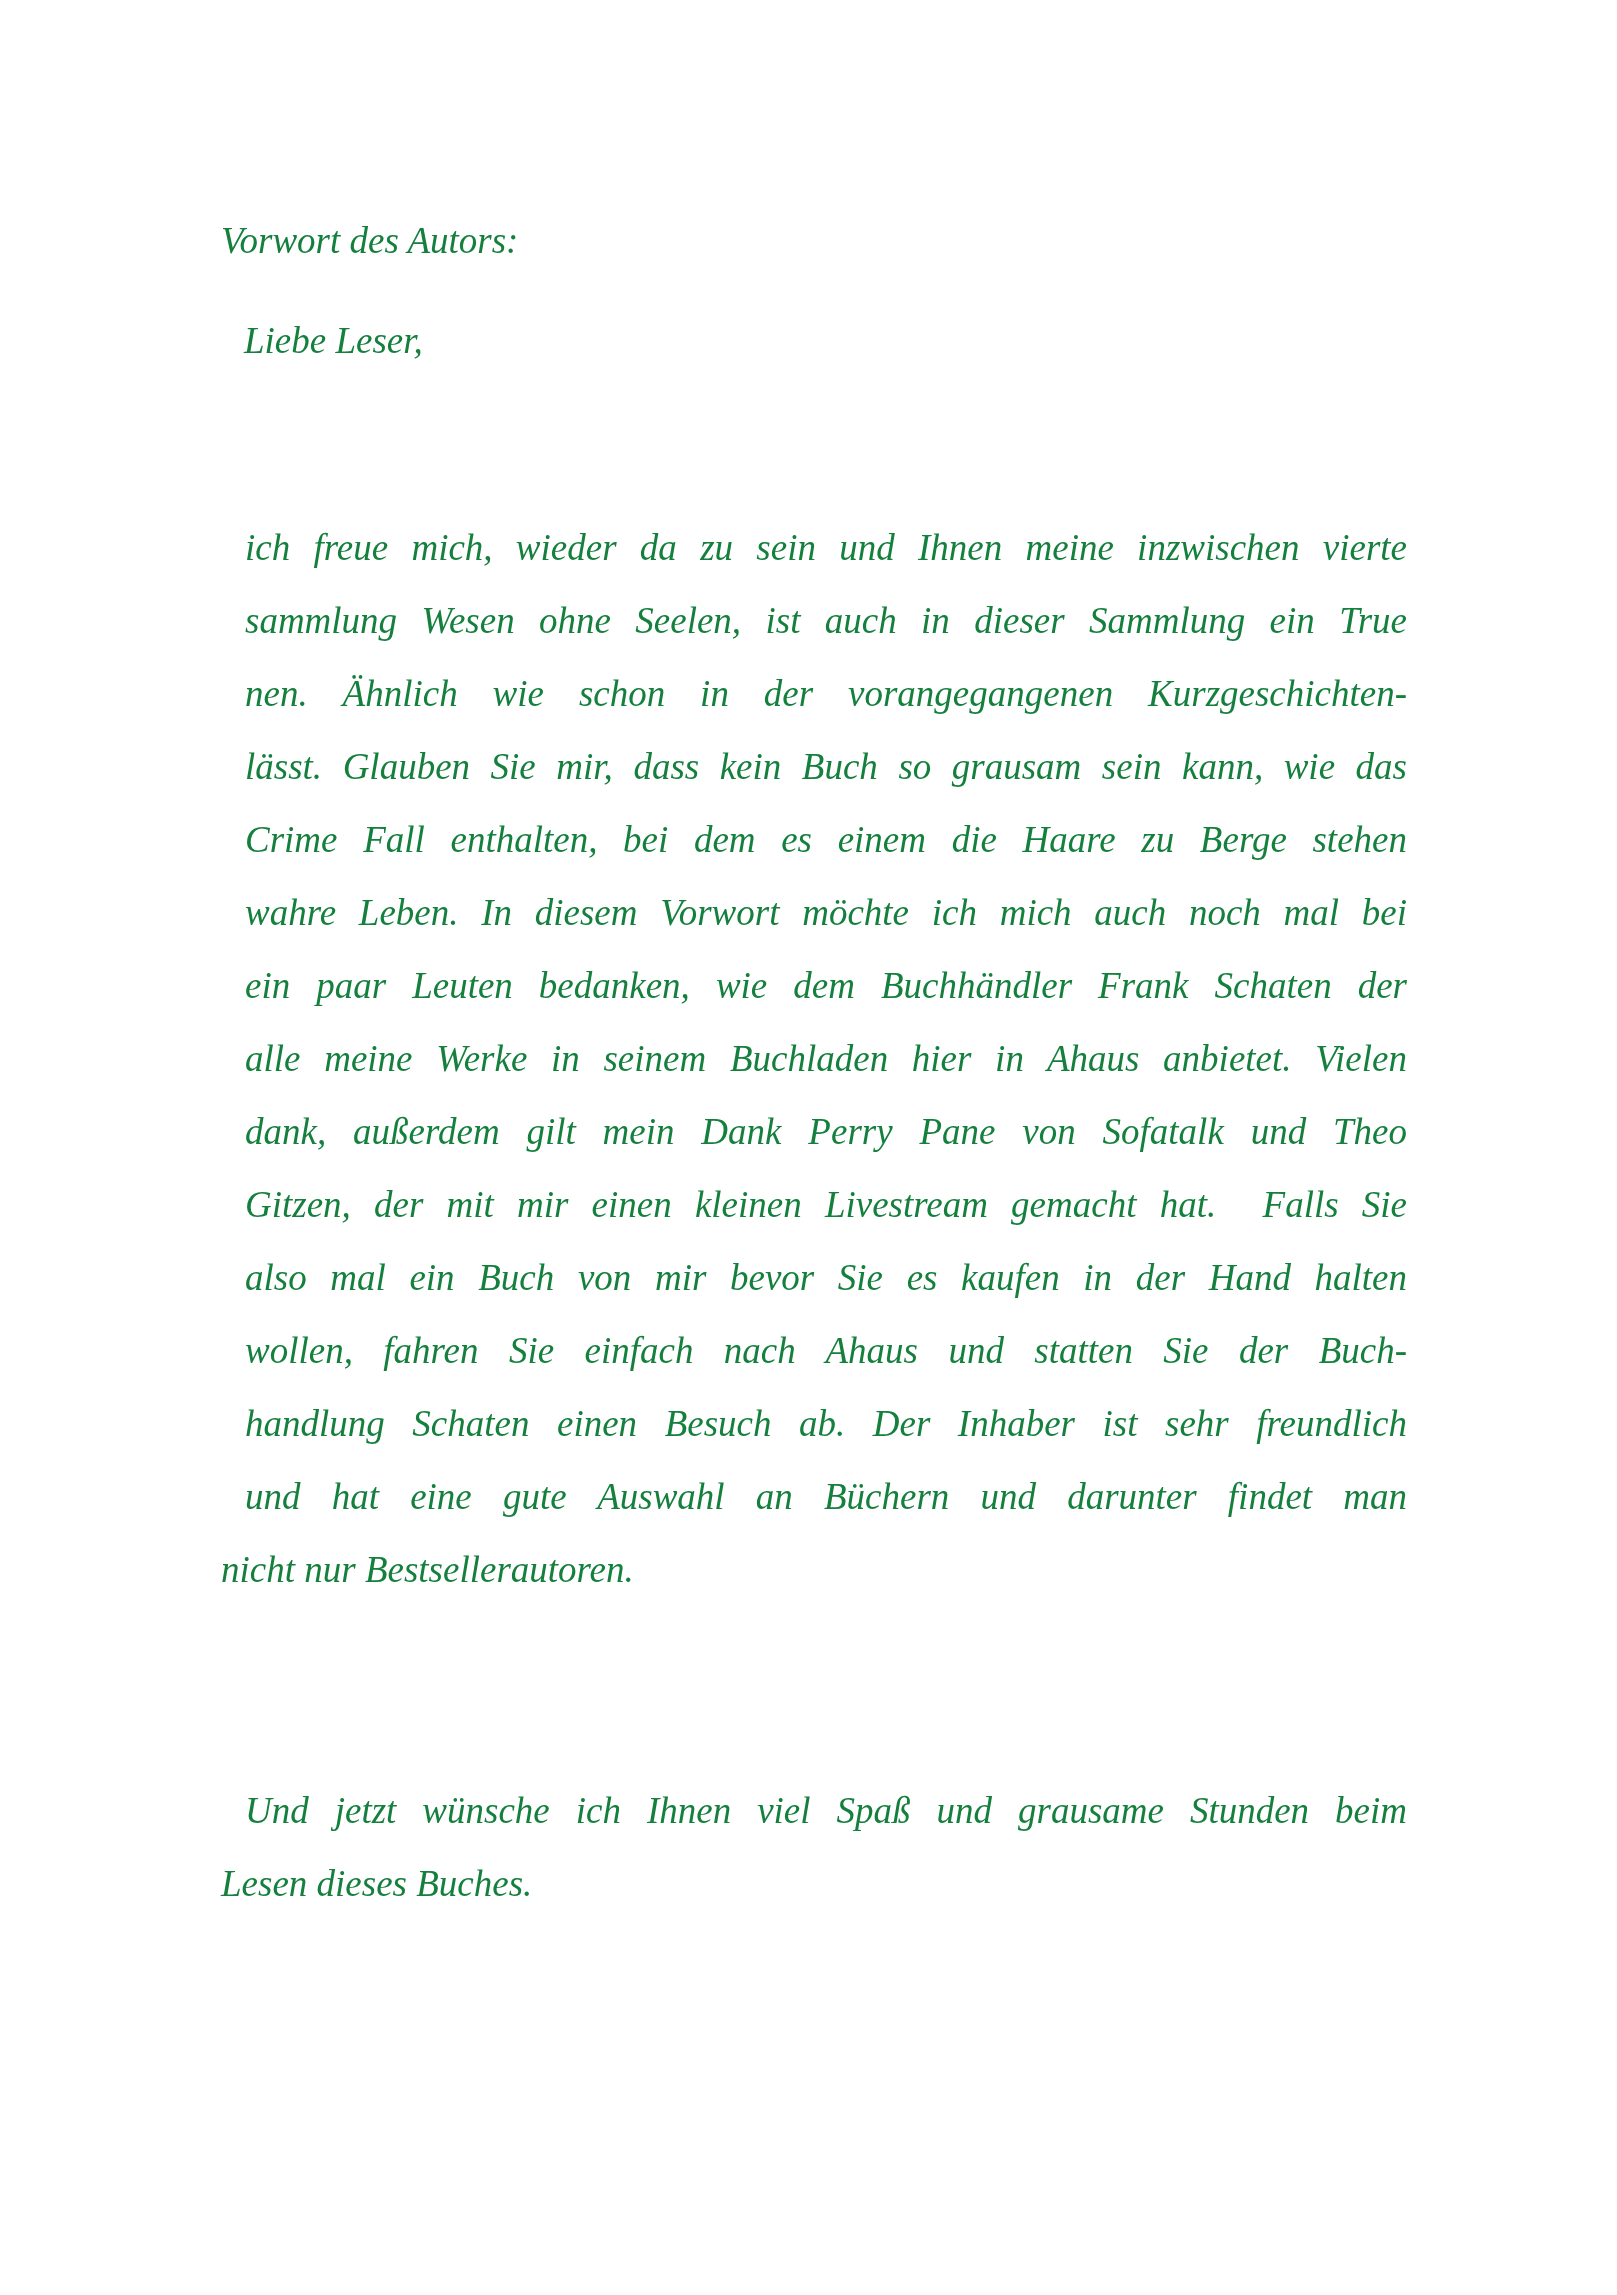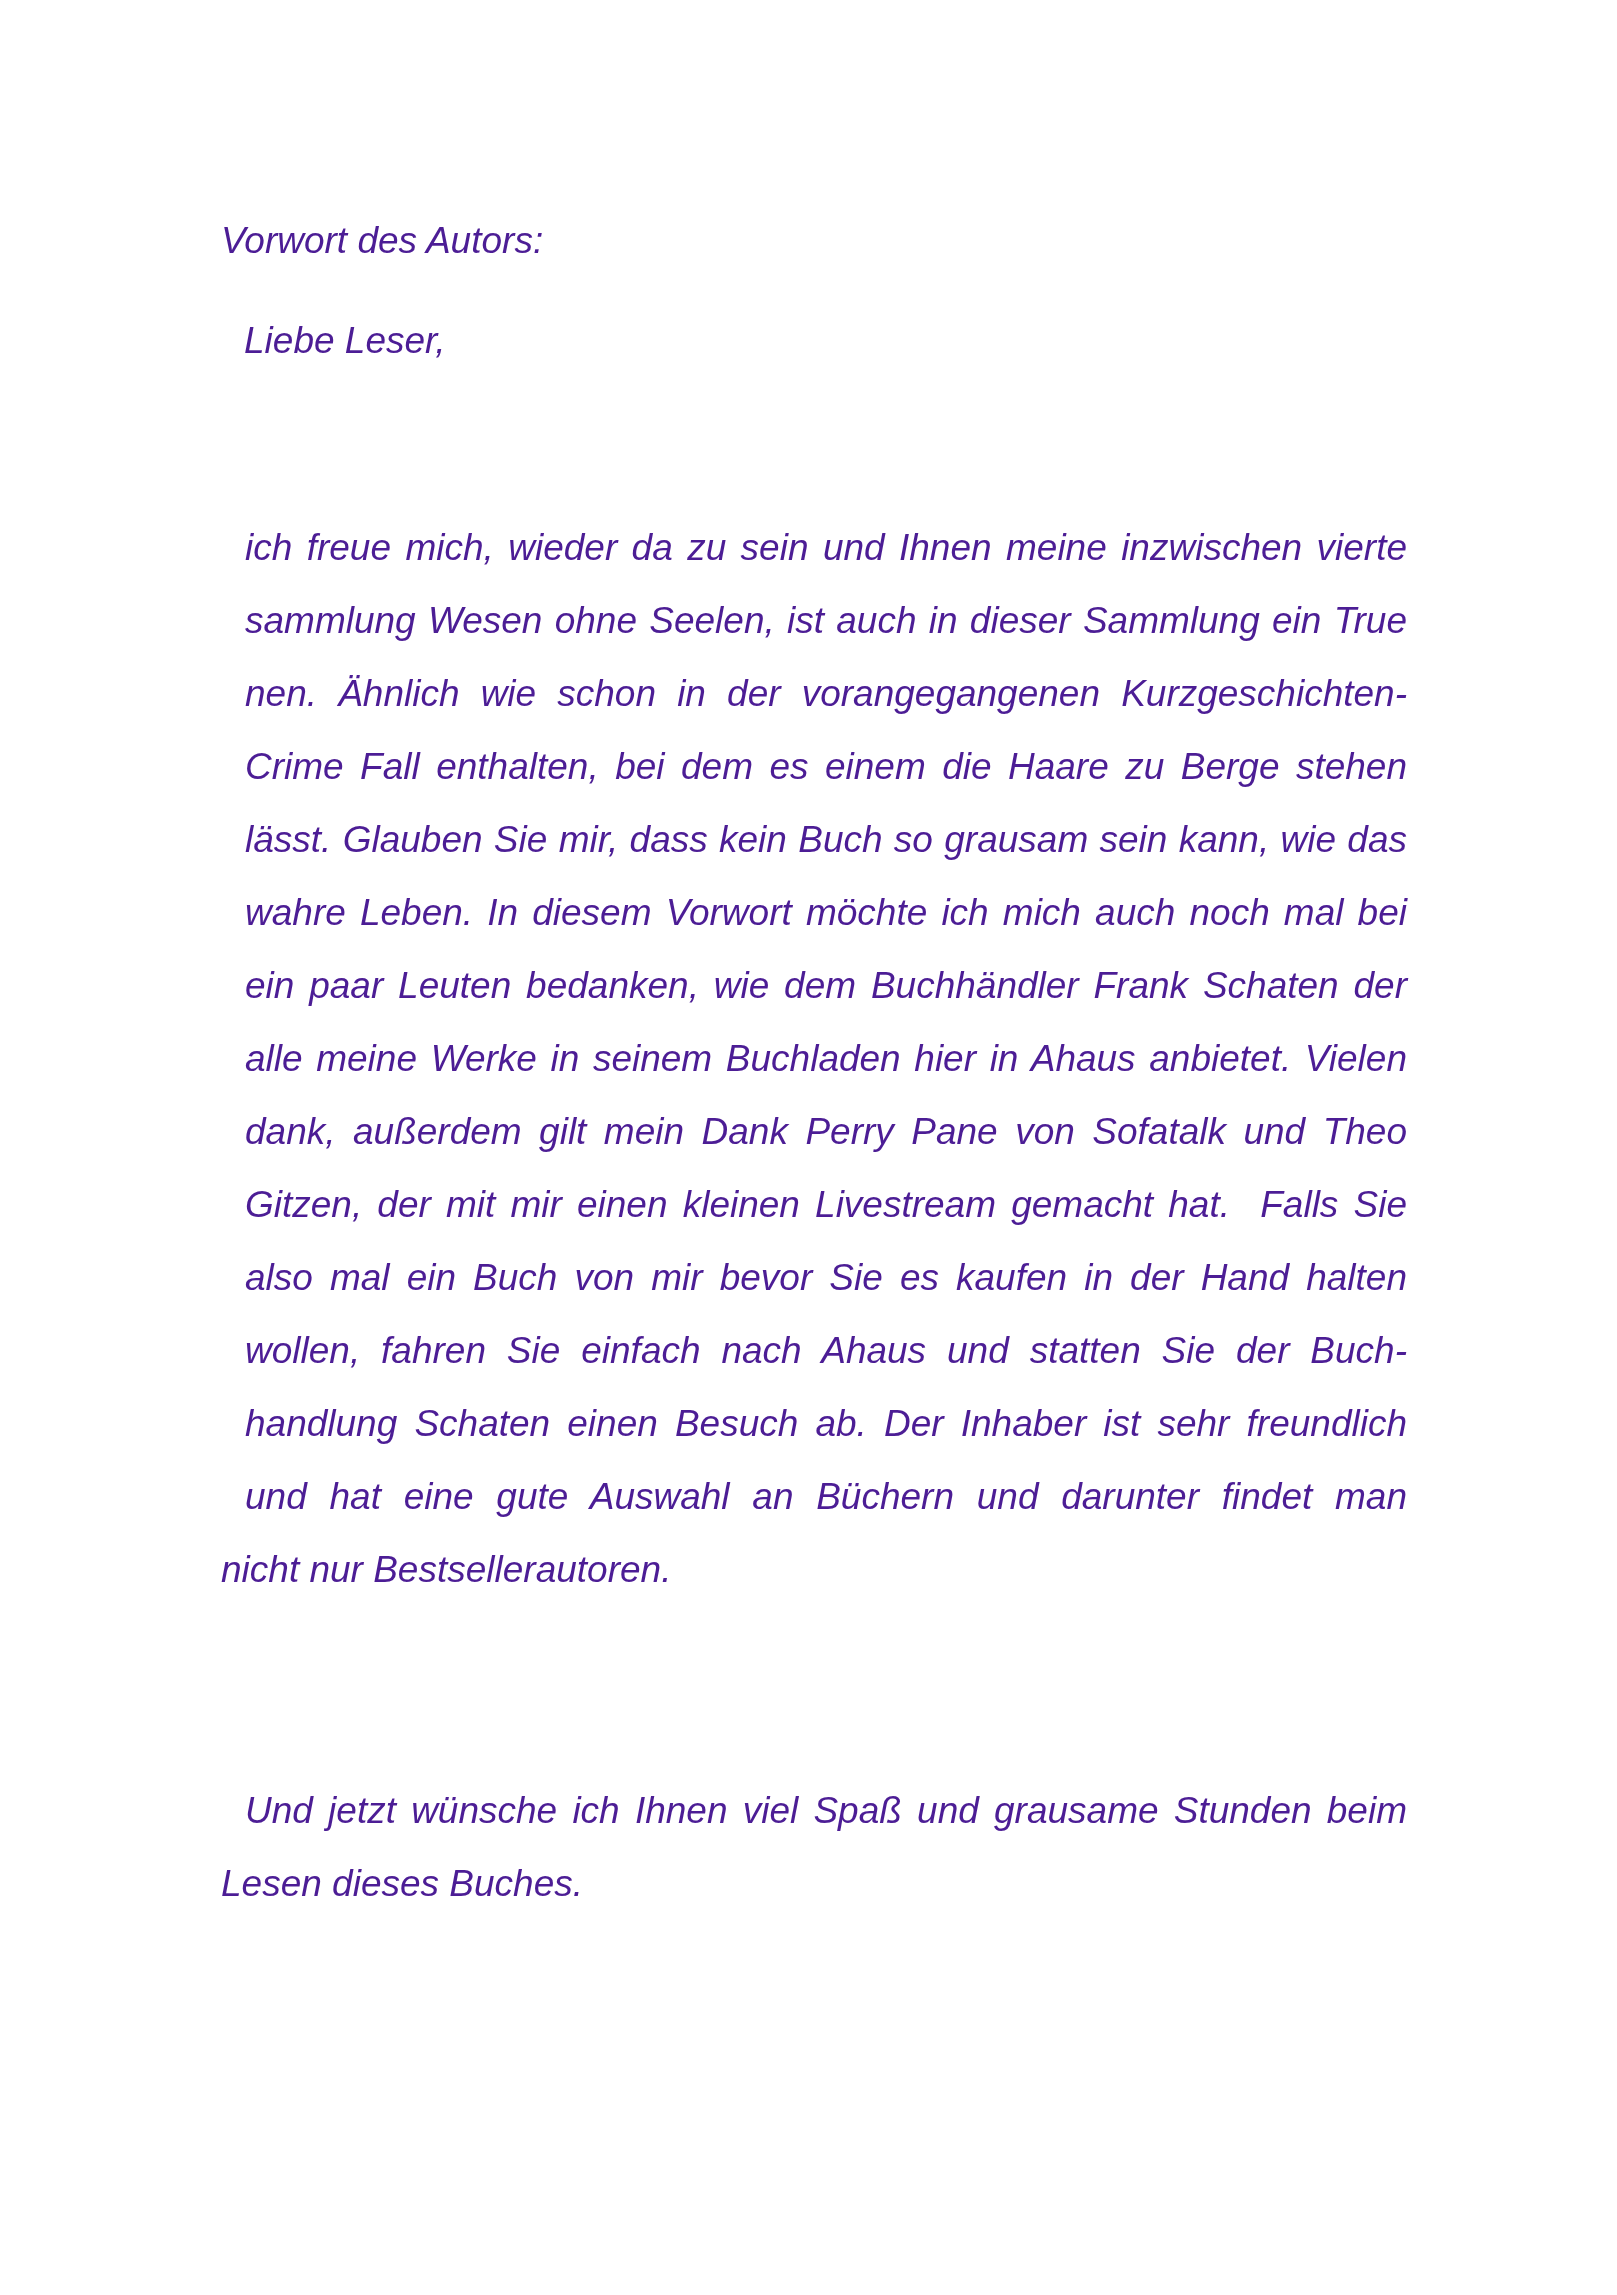--- a/index.html
+++ b/index.html
@@ -7,22 +7,22 @@
     padding: 0;
     background: #ffffff;
   }
   .page {
     position: relative;
     width: 1618px;
     height: 2295px;
     background: #ffffff;
     box-sizing: border-box;
     padding: 204px 211px 0 221px;
-    color: #4c1d95;
-    font-family: Liberation Sans, sans-serif;
+    color: #15803d;
+    font-family: Liberation Serif, serif;
     font-style: italic;
     font-size: 37px;
     overflow: hidden;
   }
   .line, .single-line {
     line-height: 73px;
     height: 73px;
     white-space: pre-wrap;
   }
   .title-block {
@@ -60,22 +60,22 @@
 <div class="page">
 
   <div class="title-block single-line">Vorwort des Autors:</div>
 
   <div class="salutation-block single-line">Liebe Leser,</div>
 
   <div class="paragraph">
       <div class="line ln-j">ich freue mich, wieder da zu sein und Ihnen meine inzwischen vierte</div>
       <div class="line ln-j">sammlung Wesen ohne Seelen, ist auch in dieser Sammlung ein True</div>
       <div class="line ln-j">nen. Ähnlich wie schon in der vorangegangenen Kurzgeschichten-</div>
+      <div class="line ln-j">lässt. Glauben Sie mir, dass kein Buch so grausam sein kann, wie das</div>
       <div class="line ln-j">Crime Fall enthalten, bei dem es einem die Haare zu Berge stehen</div>
-      <div class="line ln-j">lässt. Glauben Sie mir, dass kein Buch so grausam sein kann, wie das</div>
       <div class="line ln-j">wahre Leben. In diesem Vorwort möchte ich mich auch noch mal bei</div>
       <div class="line ln-j">ein paar Leuten bedanken, wie dem Buchhändler Frank Schaten der</div>
       <div class="line ln-j">alle meine Werke in seinem Buchladen hier in Ahaus anbietet. Vielen</div>
       <div class="line ln-j">dank, außerdem gilt mein Dank Perry Pane von Sofatalk und Theo</div>
       <div class="line ln-j">Gitzen, der mit mir einen kleinen Livestream gemacht hat.  Falls Sie</div>
       <div class="line ln-j">also mal ein Buch von mir bevor Sie es kaufen in der Hand halten</div>
       <div class="line ln-j">wollen, fahren Sie einfach nach Ahaus und statten Sie der Buch-</div>
       <div class="line ln-j">handlung Schaten einen Besuch ab. Der Inhaber ist sehr freundlich</div>
       <div class="line ln-j">und hat eine gute Auswahl an Büchern und darunter findet man</div>
       <div class="line ln-l">nicht nur Bestsellerautoren.</div>

